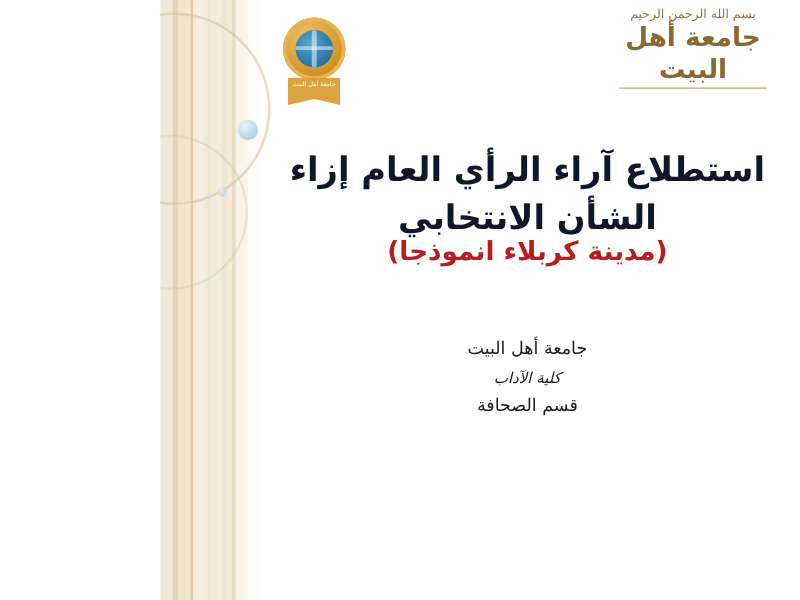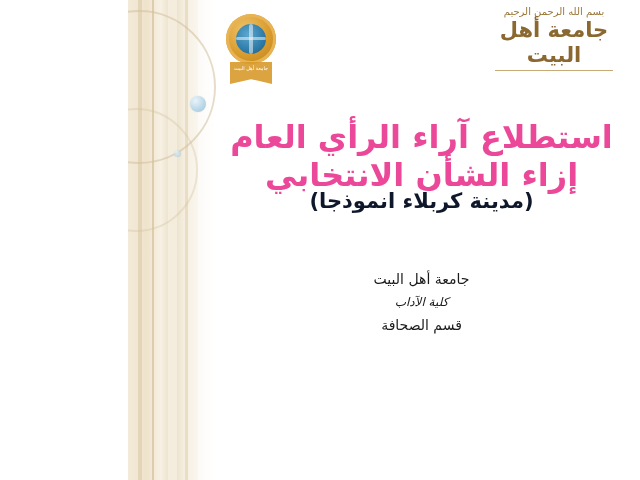--- a/index.html
+++ b/index.html
@@ -152,35 +152,35 @@
     background: #c6ab76;
   }
 
   
   .title {
     position: absolute;
     left: 95px;
     right: 20px;
     top: 118px;
     text-align: center;
-    font-size: 32px;
+    font-size: 27px;
     line-height: 38px;
-    color: #ec4899;
+    color: #0f172a;
     font-weight: bold;
     direction: rtl;
   }
   .subtitle {
     position: absolute;
     left: 95px;
     right: 20px;
     top: 186px;
     text-align: center;
     font-size: 21px;
     line-height: 30px;
-    color: #0f172a;
+    color: #b91c1c;
     font-weight: bold;
     direction: rtl;
   }
   .affil {
     position: absolute;
     left: 95px;
     right: 20px;
     top: 268px;
     text-align: center;
     direction: rtl;

